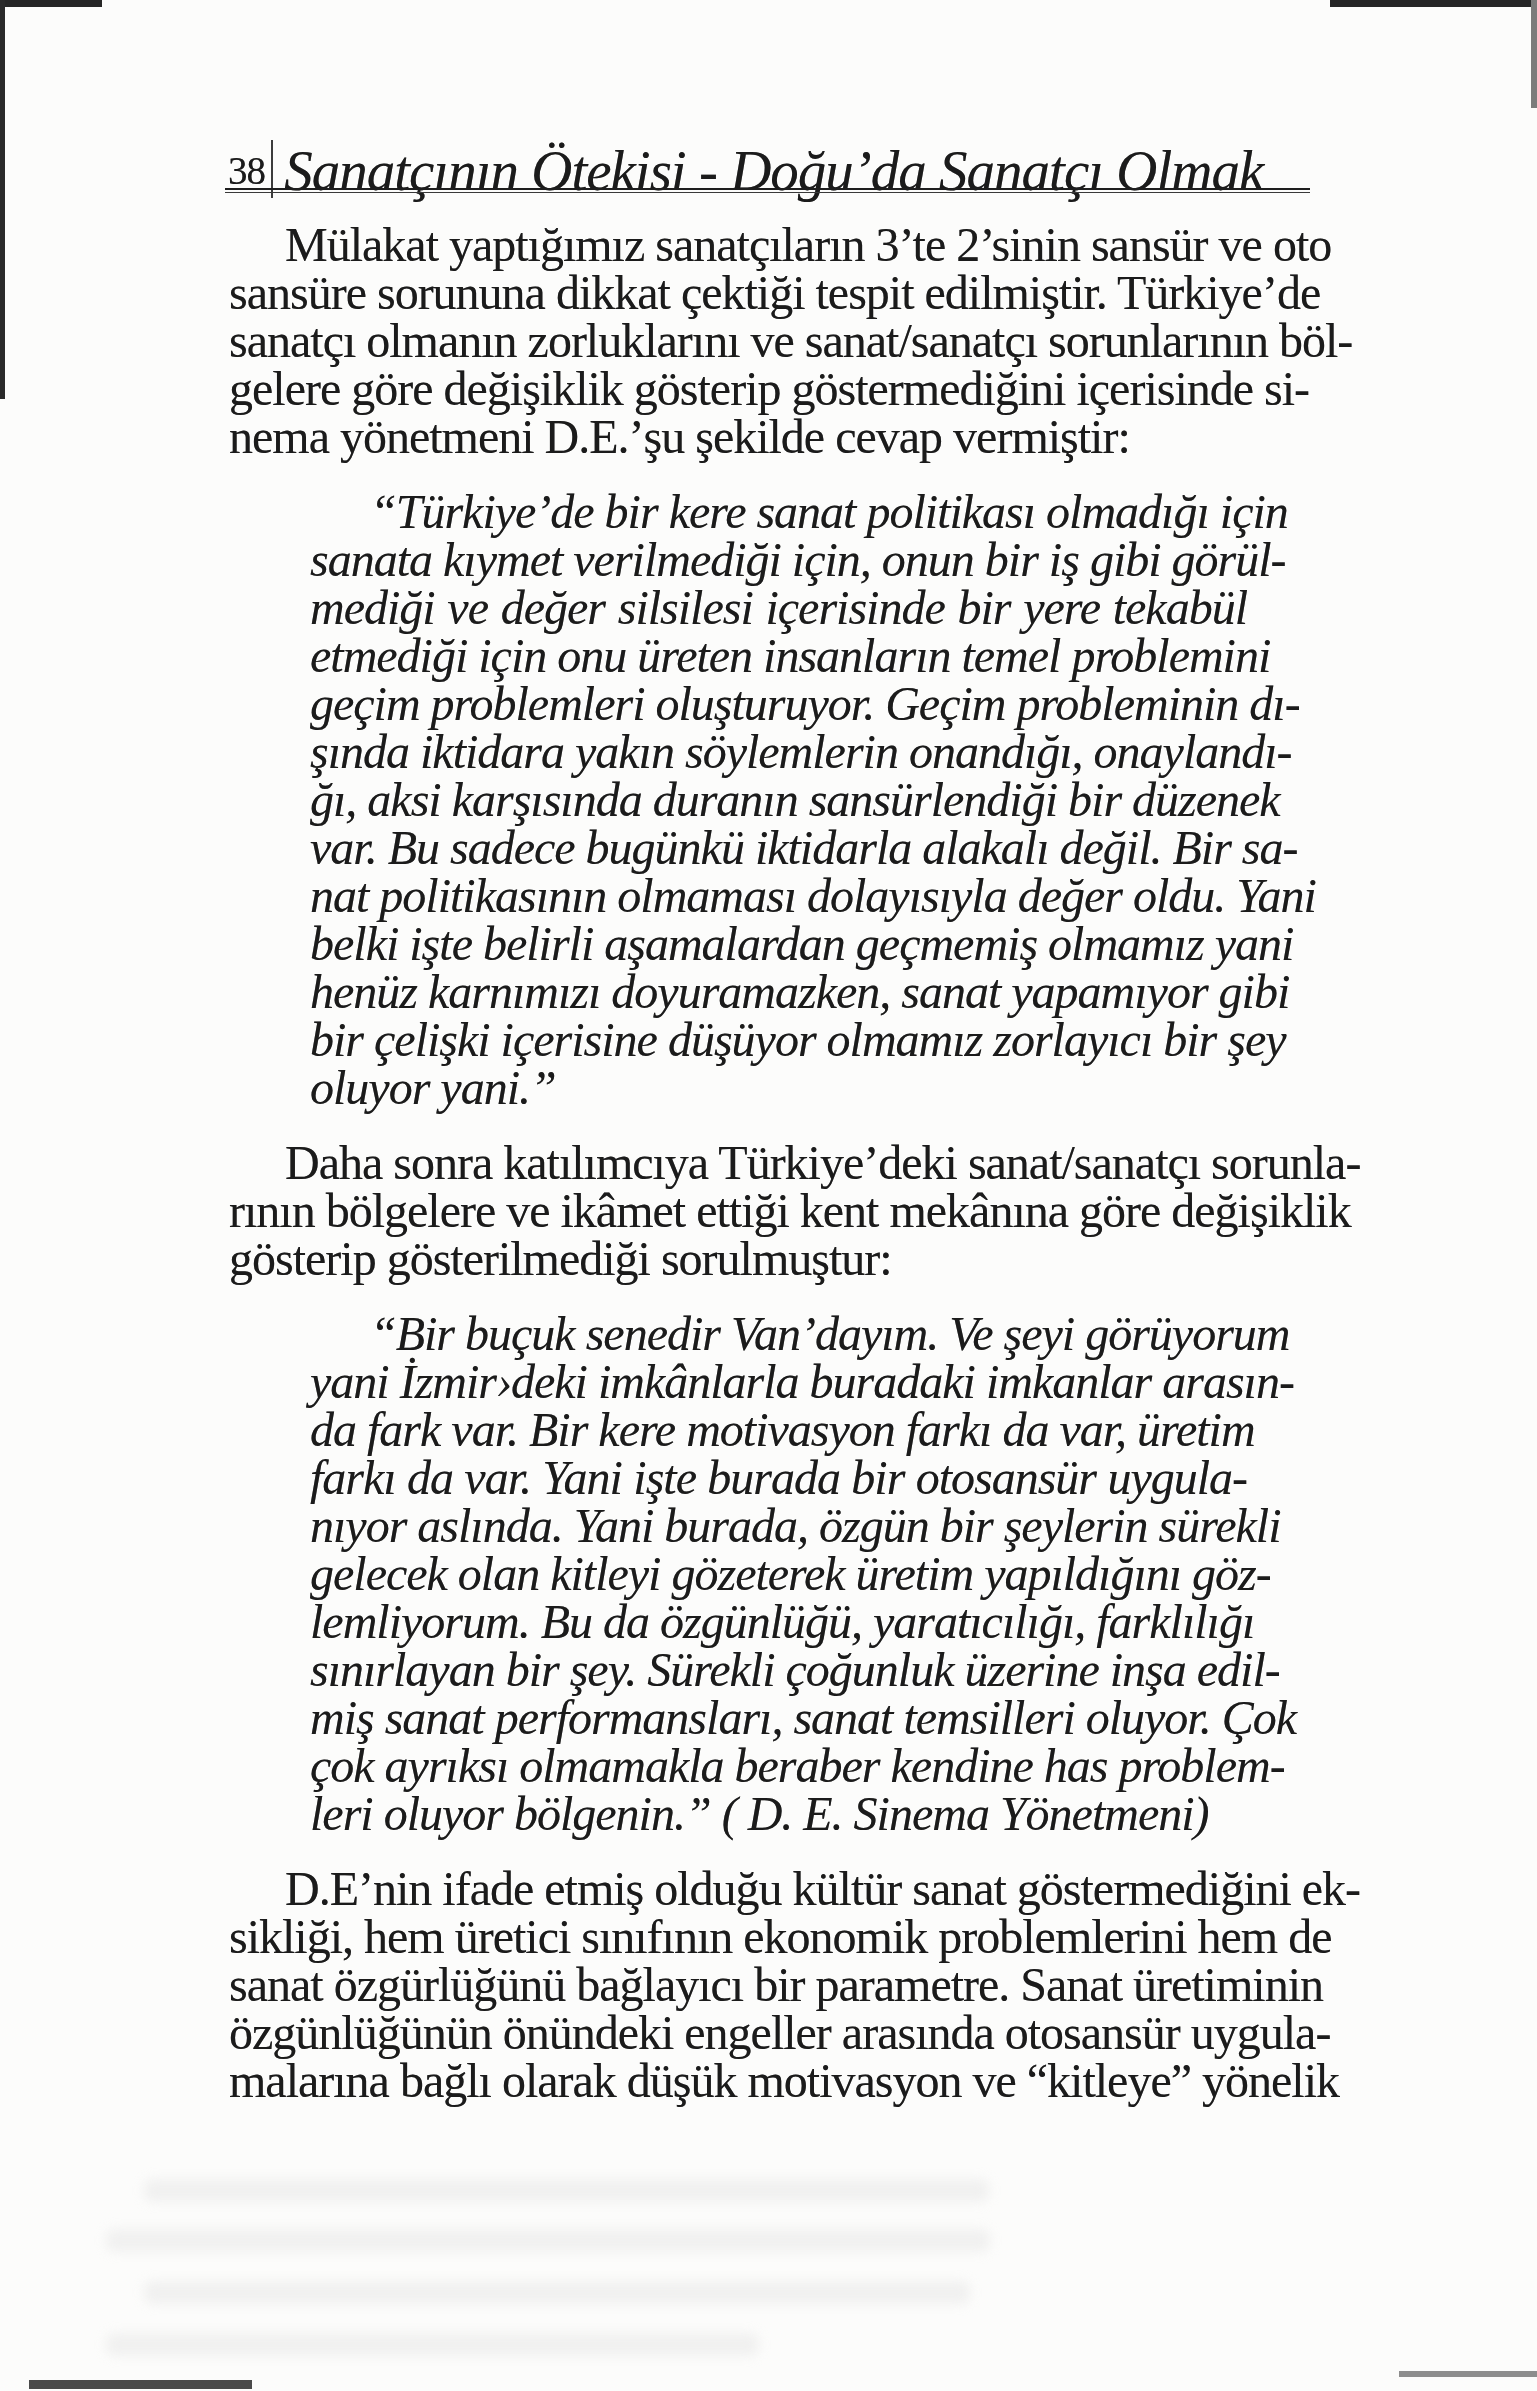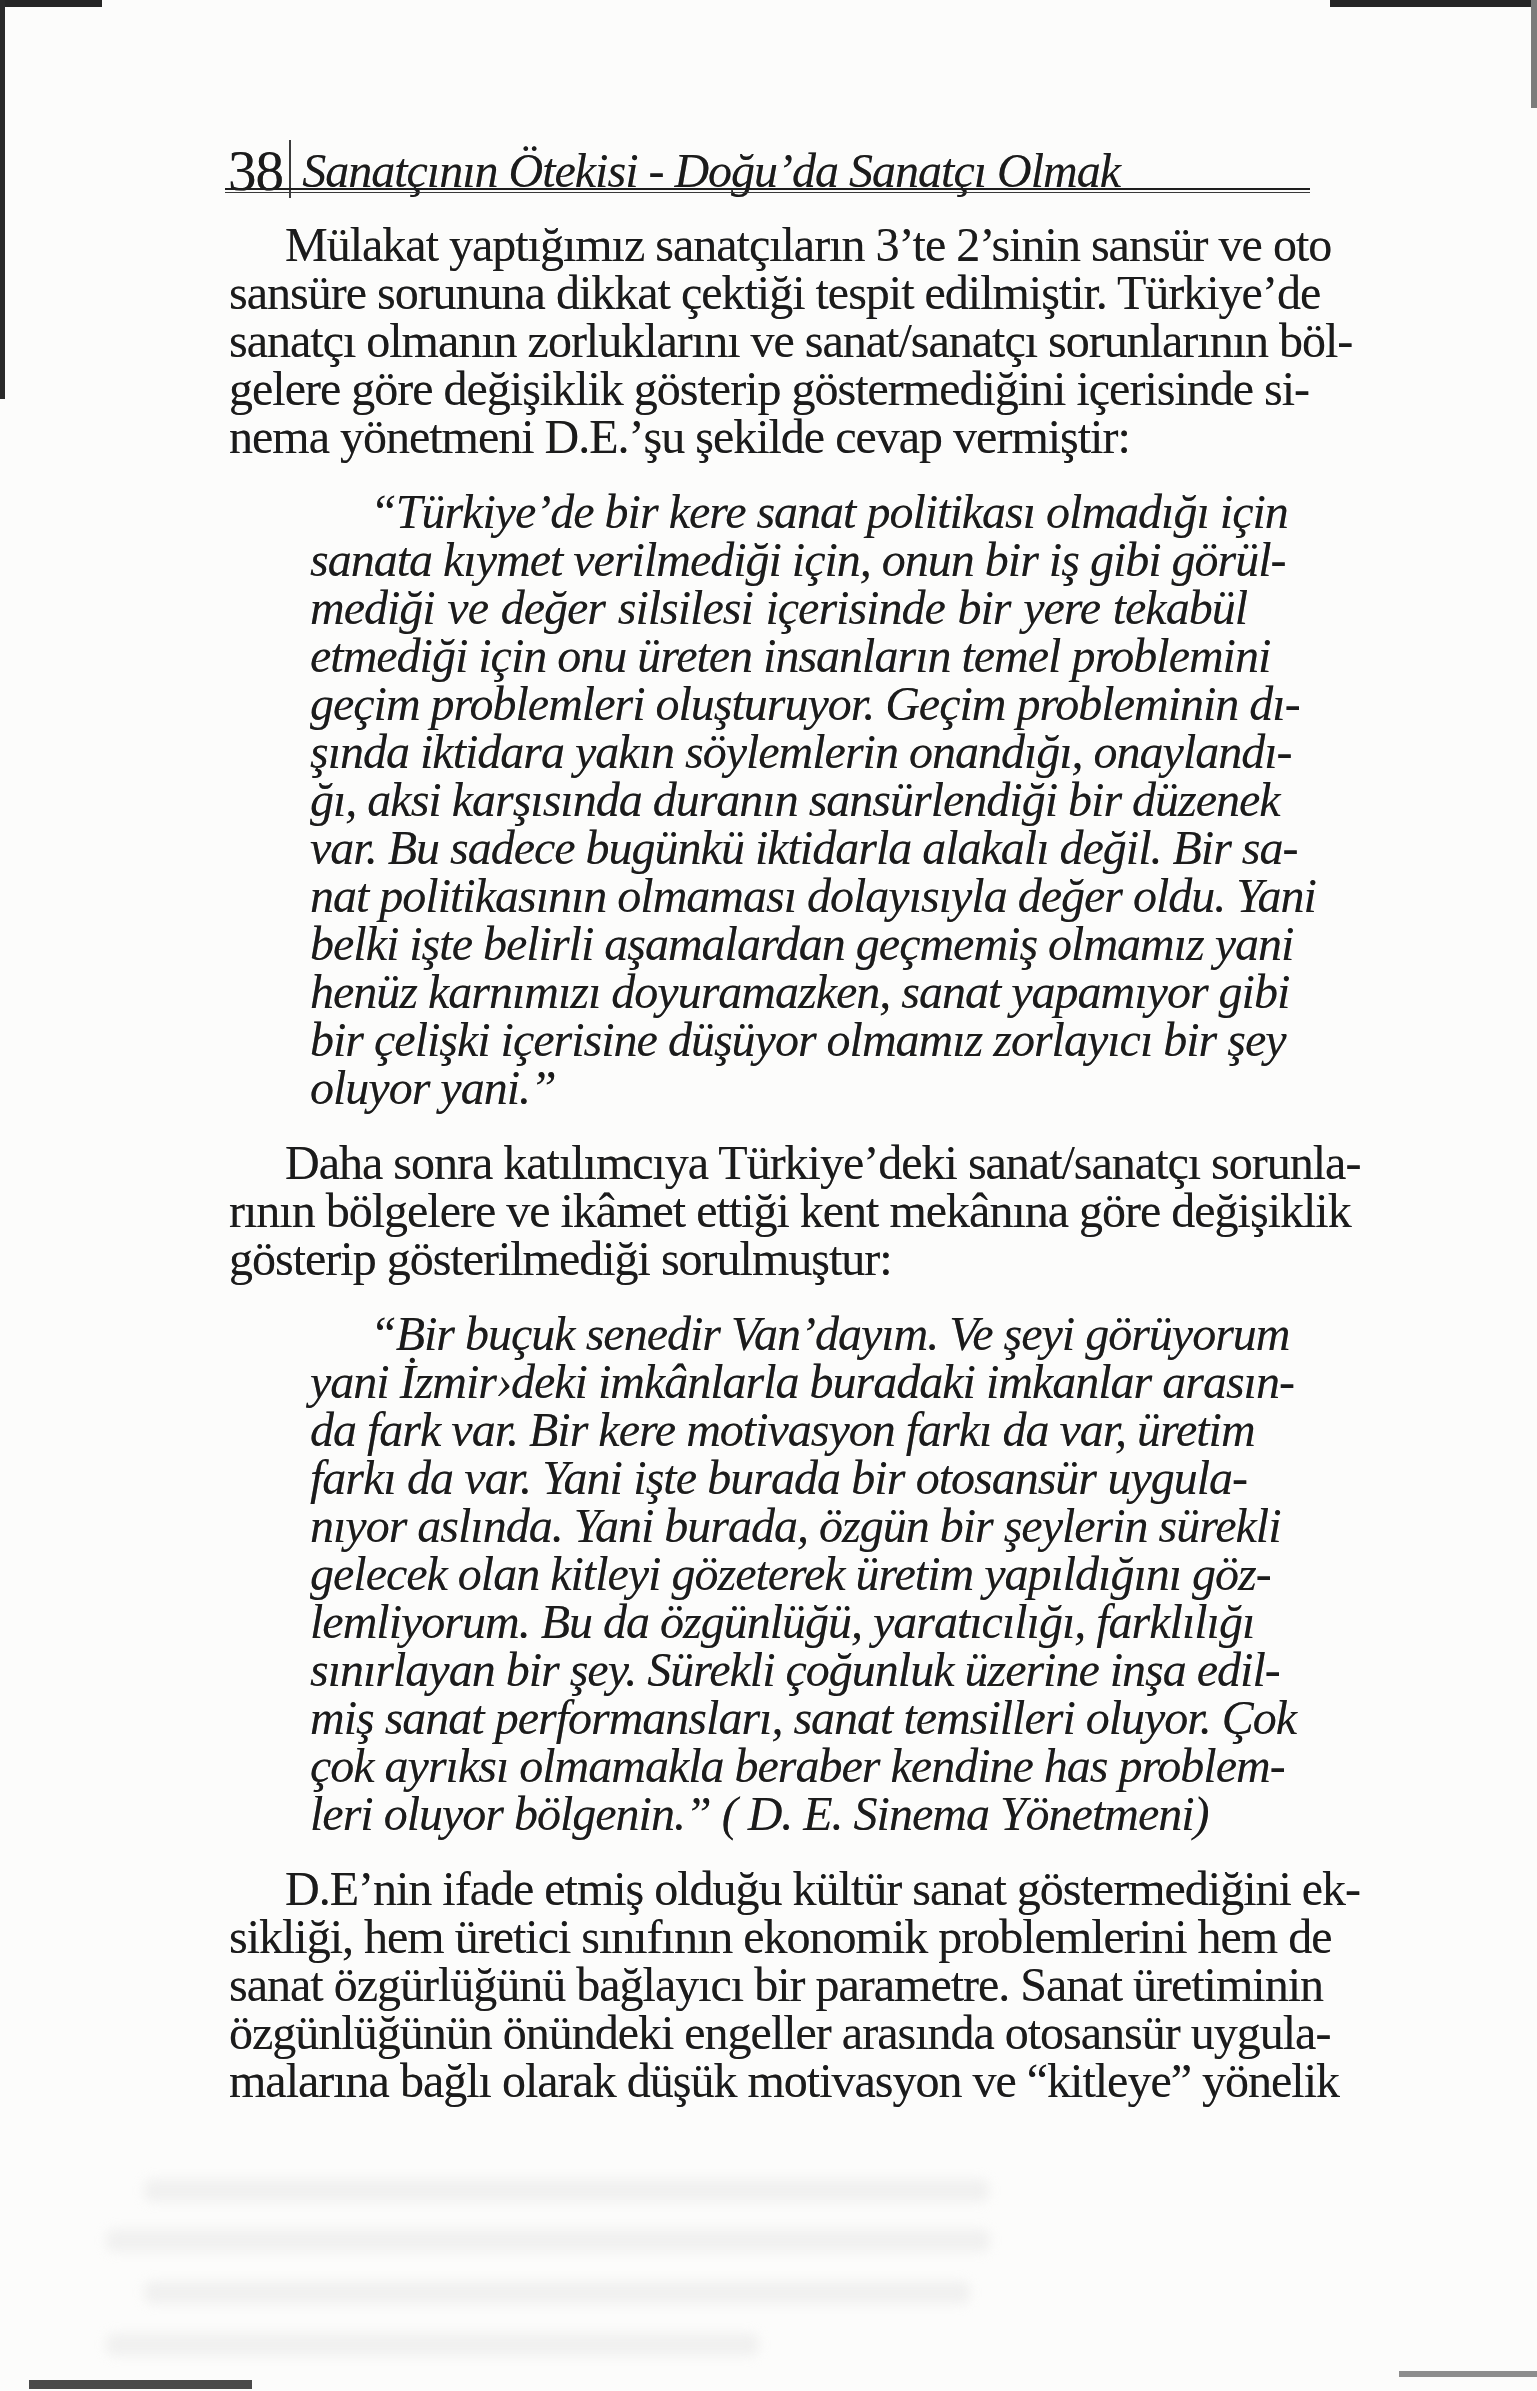--- a/index.html
+++ b/index.html
@@ -25,31 +25,31 @@
   .g2{left:106px;top:2229px;width:884px;}
   .g3{left:144px;top:2281px;width:826px;}
   .g4{left:106px;top:2333px;width:653px;}
   
   .header{
     position:absolute;left:228px;top:138px;
     display:flex;align-items:flex-end;
     white-space:nowrap;
   }
   .page-number{
-    font-size:57px;line-height:54px;
+    font-size:39px;line-height:54px;
     letter-spacing:-1px;
     text-shadow:0 0 0.6px rgba(10,10,10,.55);
   }
   .header-divider{
     display:inline-block;width:1.9px;height:58px;
     background:#3c3c3c;margin:0 11.5px 0 5.8px;
     align-self:flex-start;margin-top:1.9px;
   }
   .header-title{
-    font-style:italic;font-size:48px;line-height:54px;
+    font-style:italic;font-size:57px;line-height:54px;
     letter-spacing:-1px;
     text-shadow:0 0 0.6px rgba(10,10,10,.5);
   }
   .header-rule{
     position:absolute;left:225px;top:188px;width:1085px;
     height:1.9px;
     border-top:2.9px solid #1e1e1e;
     border-bottom:1px solid #3a3a3a;
   }
   

